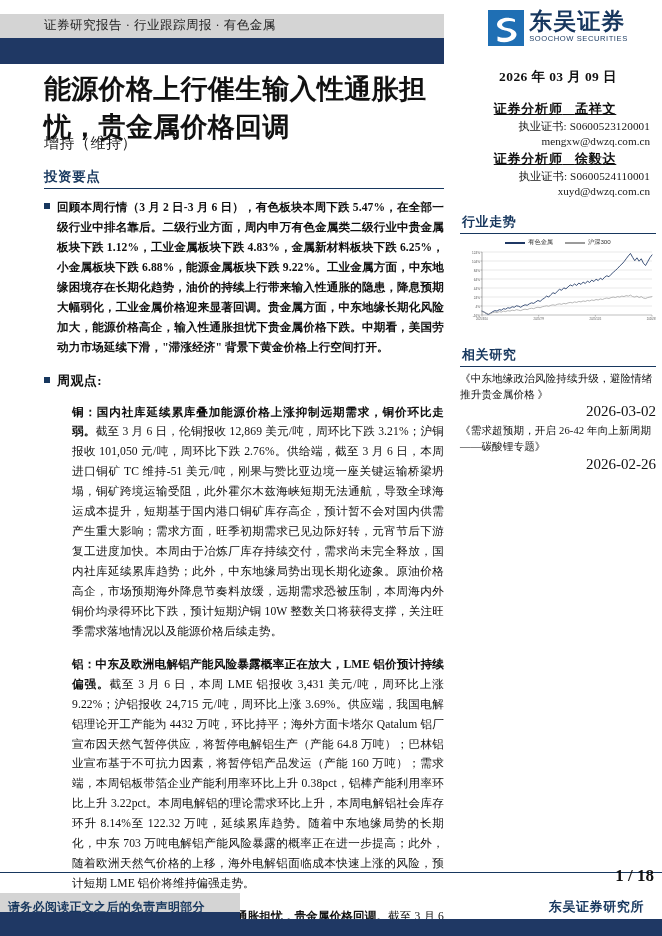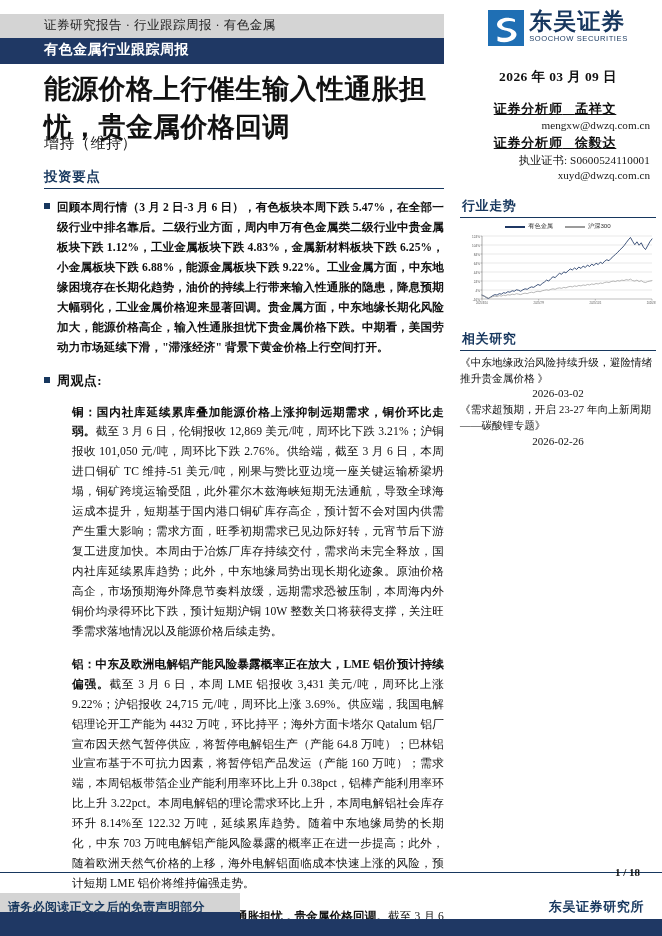--- a/index.html
+++ b/index.html
@@ -164,22 +164,22 @@
 
   
   .rr-item {
     font-size: 10.6px;
     line-height: 1.48;
     color: #111;
     margin-top: 3px;
     letter-spacing: .1px;
   }
   .rr-date {
-    font-size: 11px;
-    text-align: center;
+    font-size: 15px;
+    text-align: right;
     color: #111;
     margin-top: 1px;
   }
 
   
   .bodycol {
     position: absolute;
     left: 44px; top: 168px;
     width: 400px;
   }
@@ -229,22 +229,22 @@
 
   
   .foot-rule {
     position: absolute;
     left: 0; top: 872px;
     width: 662px;
     border-top: 1px solid #17375e;
   }
   .pageno {
     position: absolute;
-    right: 22px; top: 866px;
-    font-size: 11px;
+    right: 8px; top: 866px;
+    font-size: 17px;
     font-weight: bold;
     color: #111;
   }
   .foot-gray {
     position: absolute;
     left: 0; top: 893px;
     width: 240px; height: 26px;
     background: #d4d4d4;
   }
   .foot-gray-text {
@@ -279,21 +279,20 @@
 </style>
 </head>
 <body>
 
 <div class="page">
 
   <div class="hdr-gray"></div>
   <div class="hdr-gray-text">证券研究报告 · 行业跟踪周报 · 有色金属</div>
 
   <div class="hdr-navy"></div>
-  <div class="hdr-navy-text">有色金属行业跟踪周报</div>
 
   <div class="main-title">能源价格上行催生输入性通胀担忧，贵金属价格回调</div>
   <div class="rating">增持（维持）</div>
 
   <div class="rightcol">
 
     <div class="logo-wrap">
       <span class="logo-mark">
         <svg width="36" height="36" viewBox="0 0 36 36">
           <rect x="0" y="0" width="36" height="36" fill="#1f6fb4"></rect>
@@ -305,20 +304,24 @@
         <div class="logo-en">SOOCHOW SECURITIES</div>
       </span>
     </div>
 
     <div class="pub-date">2026 年 03 月 09 日</div>
 
     <div class="analyst-block">
       <div class="an-name">
         <span>证券分析师</span>
         &nbsp;&nbsp;<span>孟祥文</span>
+      </div>
+      <div class="an-cert">
+        <span>执业证书:</span>
+        <span>S0600523120001</span>
       </div>
       <div class="an-mail">mengxw@dwzq.com.cn</div>
 
       <div class="an-name">
         <span>证券分析师</span>
         &nbsp;&nbsp;<span>徐毅达</span>
       </div>
       <div class="an-cert">
         <span>执业证书:</span>
         <span>S0600524110001</span>
@@ -378,21 +381,21 @@
           <path d="M22.00,62.12 L24.15,63.09 L26.30,64.55 L28.46,65.52 L30.61,64.06 L32.76,62.61 L34.91,61.64 L37.06,62.12 L39.22,60.67 L41.37,61.15 L43.52,59.70 L45.67,60.18 L47.82,58.73 L49.97,59.22 L52.13,57.76 L54.28,58.25 L56.43,56.79 L58.58,57.28 L60.73,58.25 L62.89,56.79 L65.04,55.82 L67.19,56.31 L69.34,54.85 L71.49,53.88 L73.65,54.37 L75.80,52.92 L77.95,51.46 L80.10,52.43 L82.25,50.49 L84.41,49.04 L86.56,47.10 L88.71,48.07 L90.86,45.65 L93.01,43.71 L95.16,44.68 L97.32,42.25 L99.47,40.32 L101.62,41.28 L103.77,38.86 L105.92,39.83 L108.08,37.89 L110.23,35.95 L112.38,36.92 L114.53,34.98 L116.68,36.44 L118.84,34.02 L120.99,35.47 L123.14,33.05 L125.29,34.50 L127.44,32.08 L129.59,33.53 L131.75,31.11 L133.90,32.56 L136.05,30.14 L138.20,31.59 L140.35,29.17 L142.51,30.62 L144.66,28.20 L146.81,26.75 L148.96,27.72 L151.11,25.29 L153.27,23.35 L155.42,21.42 L157.57,19.48 L159.72,17.05 L161.87,15.12 L164.03,12.69 L166.18,9.78 L168.33,6.88 L170.48,4.45 L172.63,8.33 L174.78,11.72 L176.94,8.82 L179.09,12.21 L181.24,9.78 L183.39,14.15 L185.54,16.57 L187.70,12.69 L189.85,8.82 L192.00,5.91" fill="none" stroke="#1f3864" stroke-width="0.85" stroke-linejoin="round" stroke-linecap="round"></path>
           <path d="M22.00,62.61 L24.15,63.09 L26.30,64.06 L28.46,65.03 L30.61,64.55 L32.76,63.58 L34.91,63.09 L37.06,63.58 L39.22,62.61 L41.37,63.09 L43.52,62.12 L45.67,62.61 L47.82,61.64 L49.97,62.12 L52.13,61.15 L54.28,61.64 L56.43,60.67 L58.58,61.15 L60.73,61.64 L62.89,60.67 L65.04,60.18 L67.19,60.67 L69.34,59.70 L71.49,59.22 L73.65,59.70 L75.80,58.73 L77.95,58.25 L80.10,58.73 L82.25,57.76 L84.41,57.28 L86.56,56.79 L88.71,57.28 L90.86,56.31 L93.01,55.82 L95.16,56.31 L97.32,55.34 L99.47,54.85 L101.62,55.34 L103.77,54.37 L105.92,54.85 L108.08,53.88 L110.23,53.40 L112.38,53.88 L114.53,52.92 L116.68,53.40 L118.84,52.43 L120.99,52.92 L123.14,51.95 L125.29,52.43 L127.44,51.46 L129.59,51.95 L131.75,50.98 L133.90,51.46 L136.05,50.49 L138.20,50.98 L140.35,50.01 L142.51,50.49 L144.66,49.52 L146.81,49.04 L148.96,49.52 L151.11,48.55 L153.27,48.07 L155.42,48.55 L157.57,47.58 L159.72,48.07 L161.87,47.10 L164.03,47.58 L166.18,46.62 L168.33,47.10 L170.48,46.13 L172.63,47.58 L174.78,48.07 L176.94,47.10 L179.09,48.55 L181.24,47.58 L183.39,49.04 L185.54,49.52 L187.70,48.55 L189.85,48.07 L192.00,47.58" fill="none" stroke="#9b9b9b" stroke-width="0.7" stroke-linejoin="round" stroke-linecap="round"></path>
         </svg>
     </div>
 
     <div class="sec-head">相关研究</div>
     <div class="sec-rule"></div>
 
     <div class="rr-item">《中东地缘政治风险持续升级，避险情绪推升贵金属价格 》</div>
     <div class="rr-date">2026-03-02</div>
-    <div class="rr-item">《需求超预期，开启 23-27 年向上新周期——碳酸锂专题》</div>
+    <div class="rr-item">《需求超预期，开启 26-42 年向上新周期——碳酸锂专题》</div>
     <div class="rr-date">2026-02-26</div>
   </div>
 
   <div class="bodycol">
 
     <div class="h-sec">投资要点</div>
     <div class="h-rule"></div>
 
     <div class="bullet-row">
       <span class="sq"></span>

